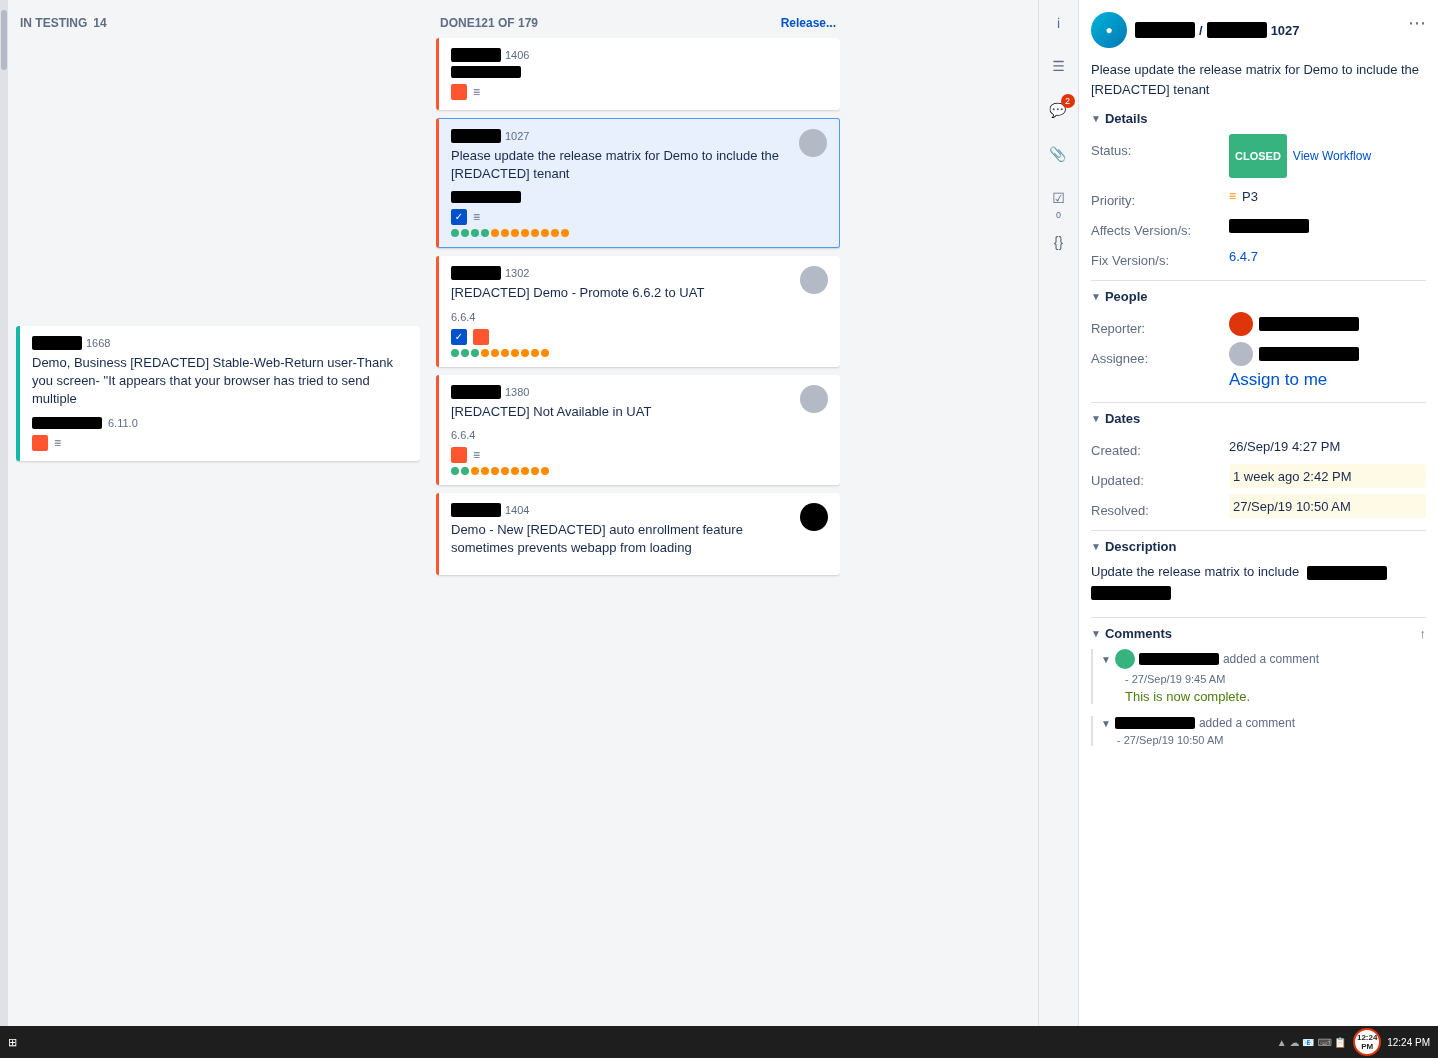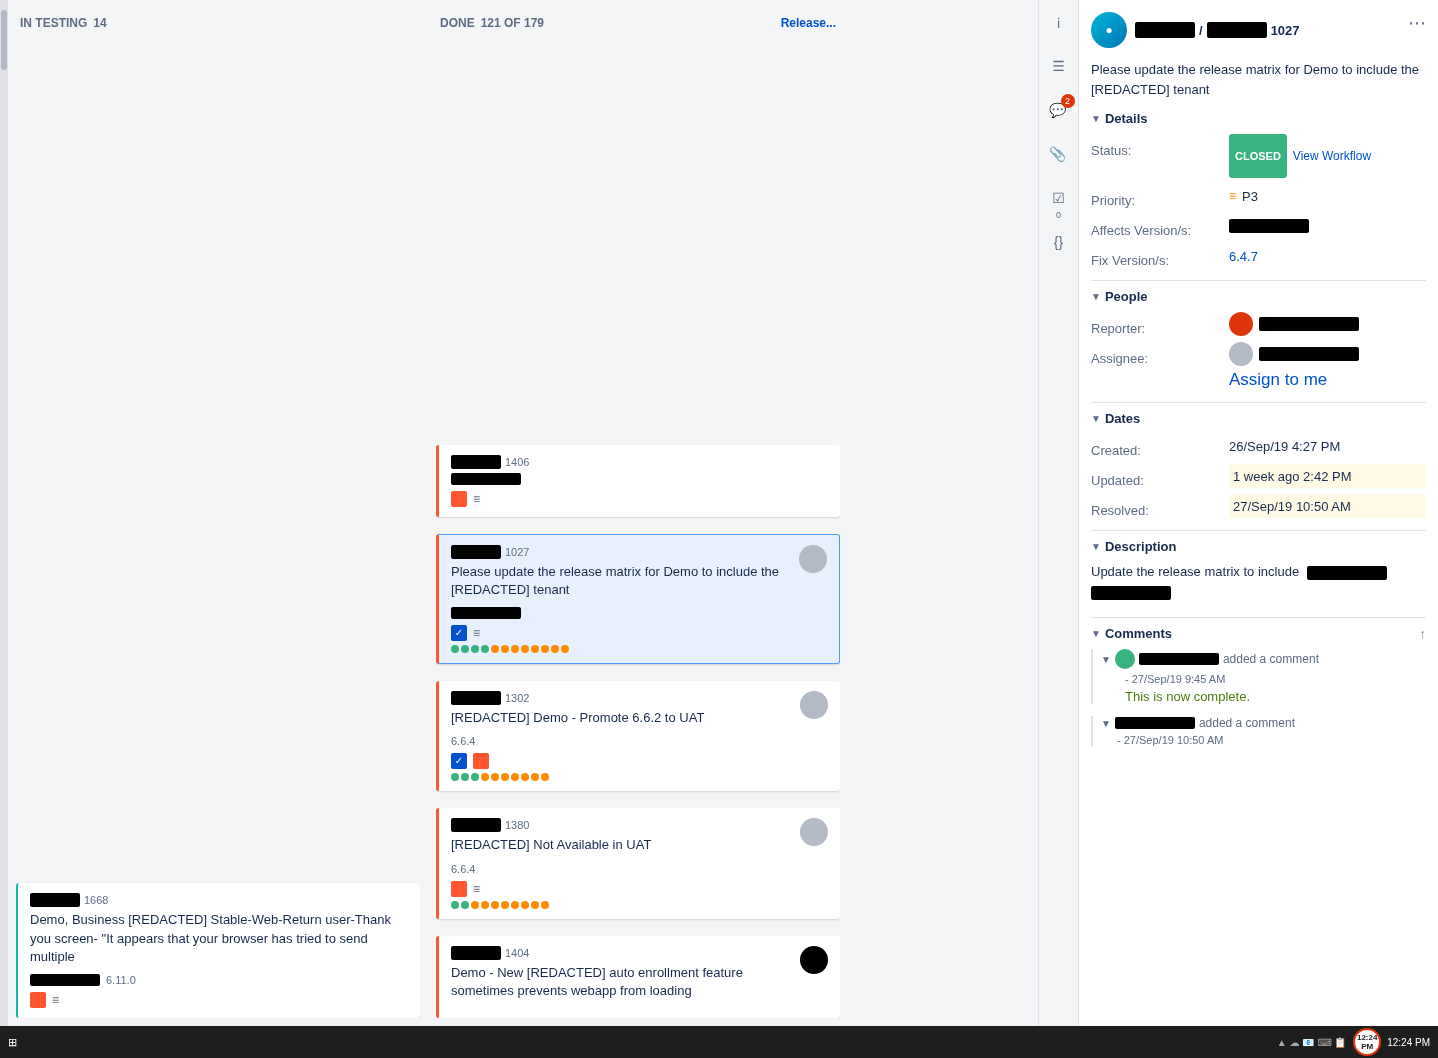--- a/index.html
+++ b/index.html
@@ -5,25 +5,25 @@
     * { box-sizing: border-box; margin: 0; padding: 0; }
     body { font-family: -apple-system, BlinkMacSystemFont, 'Segoe UI', Arial, sans-serif; font-size: 13px; background: #f4f5f7; display: flex; flex-direction: column; height: 1058px; overflow: hidden; }
 
     .main-area { display: flex; flex: 1; overflow: hidden; }
 
     
     .board { display: flex; flex: 1; overflow-x: auto; background: #f4f5f7; }
     .column { min-width: 420px; max-width: 420px; display: flex; flex-direction: column; padding: 8px; }
     .column-header { font-size: 12px; font-weight: 600; color: #5e6c84; padding: 8px 4px; display: flex; align-items: center; gap: 6px; }
     .column-count { color: #5e6c84; }
-    .column-cards { display: flex; flex-direction: column; gap: 17px; overflow-y: auto; flex: 1; justify-content: flex-end; }
+    .column-cards { display: flex; flex-direction: column; gap: 8px; overflow-y: auto; flex: 1; }
 
     .card { background: #fff; border-radius: 3px; padding: 10px 12px; box-shadow: 0 1px 2px rgba(0,0,0,0.15); cursor: pointer; position: relative; }
     .card.selected { background: #e8f0fe; border: 1px solid #4c9aff; }
-    .card.left-border-green { border-left: 2px solid #14b8a6; }
+    .card.left-border-green { border-left: 4px solid #14b8a6; }
     .card.left-border-red { border-left: 3px solid #ff5630; }
     .card-id { font-size: 11px; color: #5e6c84; margin-bottom: 4px; display: flex; align-items: center; gap: 4px; }
     .card-id-black { background: #000; color: #fff; border-radius: 2px; padding: 1px 5px; font-size: 11px; display: inline-block; height: 14px; width: 50px; }
     .card-title { font-size: 13px; color: #172b4d; margin-bottom: 8px; line-height: 1.4; }
     .card-meta { display: flex; align-items: center; gap: 6px; margin-bottom: 6px; }
     .card-tag-black { background: #000; height: 12px; width: 70px; border-radius: 2px; display: inline-block; }
     .card-tag-version { font-size: 11px; color: #5e6c84; }
     .card-footer { display: flex; align-items: center; gap: 6px; margin-top: 4px; }
     .avatar-circle { width: 28px; height: 28px; border-radius: 50%; background: #000; flex-shrink: 0; }
     .avatar-circle.gray { background: #b3bac5; }
@@ -126,21 +126,21 @@
           <div class="card-footer">
             <span class="icon-square-red"></span>
             <span class="icon-lines">≡</span>
           </div>
         </div>
       </div>
     </div>
 
     <div class="column" style="min-width:420px;">
       <div class="column-header" style="justify-content:space-between;">
-        <div style="display:flex;align-items:center;gap:6px;">
+        <div style="display:flex;align-items:center;">
           <span>DONE</span>
           <span class="column-count">121 OF 179</span>
         </div>
         <span style="color:#0052cc;cursor:pointer;font-size:12px;">Release...</span>
       </div>
       <div class="column-cards">
 
         <div class="card left-border-red">
           <div class="card-id">
             <span class="card-id-black"></span>

